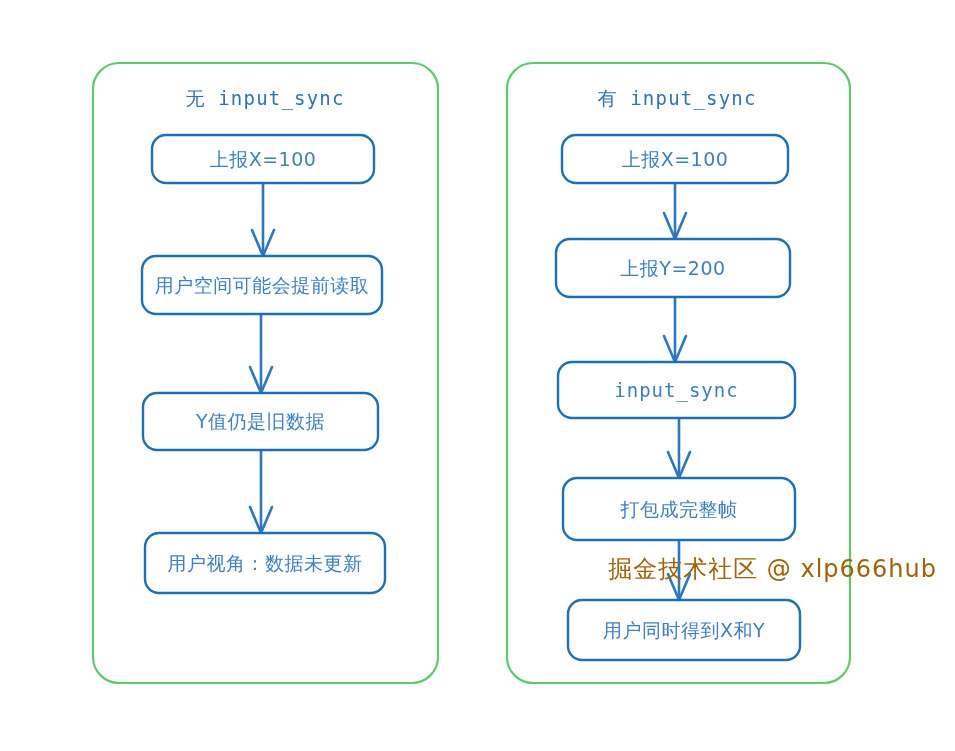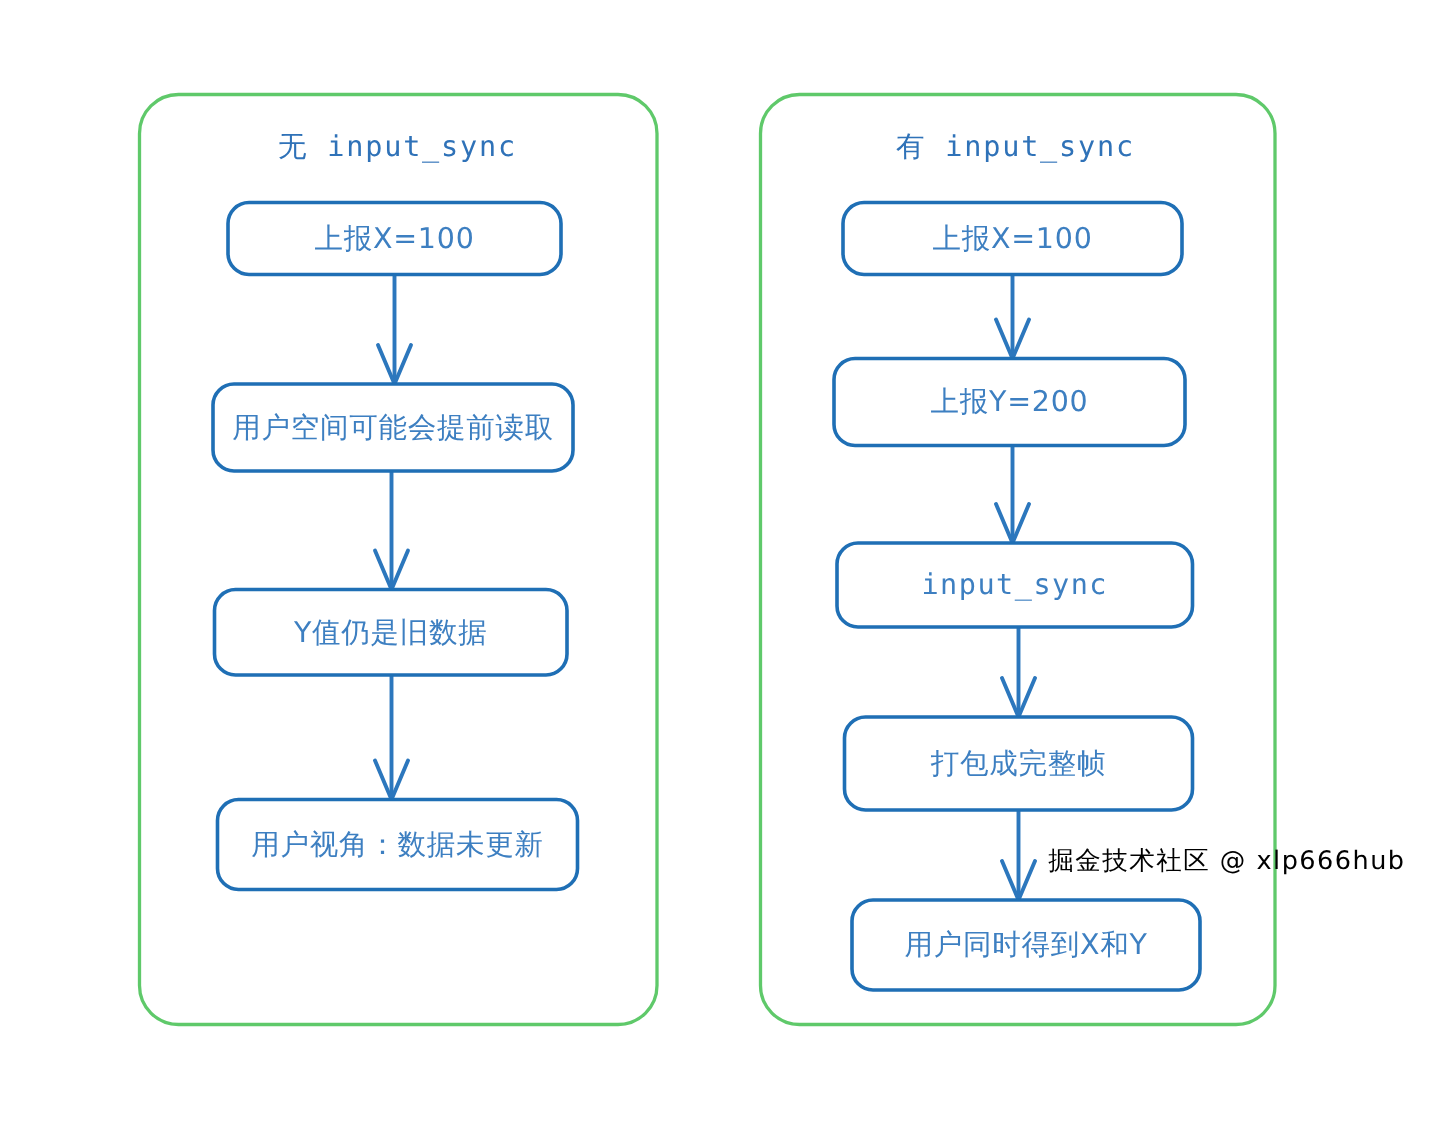--- a/index.html
+++ b/index.html
@@ -67,23 +67,23 @@
     stroke: #2c77bd;
     stroke-width: 2.6;
     fill: none;
     stroke-linecap: round;
     stroke-linejoin: round;
   }
   .watermark {
     position: absolute;
     right: 18px;
     bottom: 14px;
-    color: #000000;
+    color: #a16207;
     font-family: "DejaVu Sans", sans-serif;
-    font-size: 17px;
+    font-size: 24px;
     letter-spacing: 1px;
     white-space: nowrap;
     user-select: none;
     margin-top: 45px;
   }
 </style>
 </head>
 <body>
 
 <div id="diagram-root">

